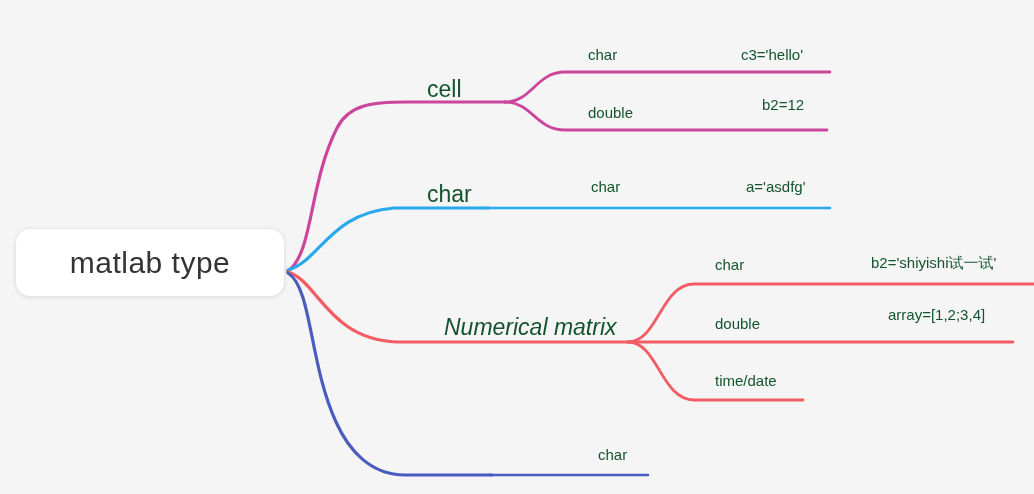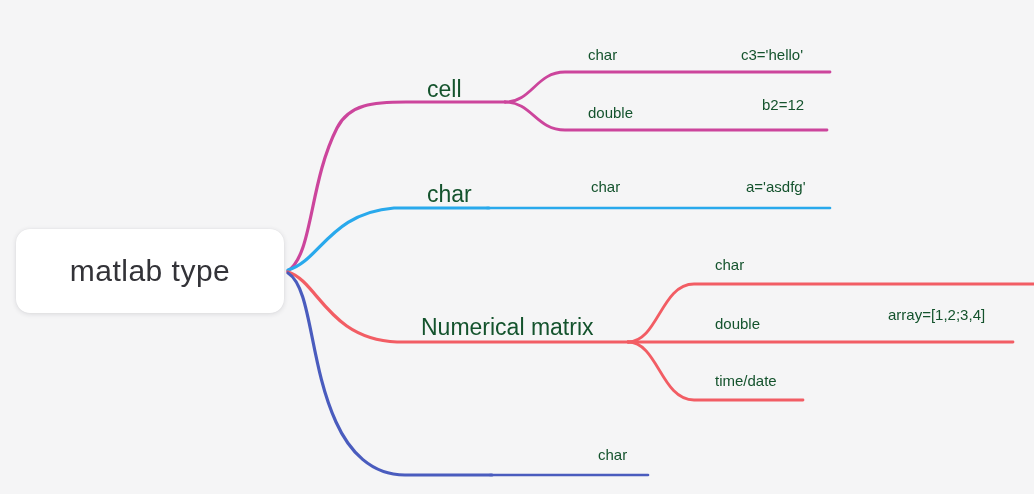--- a/index.html
+++ b/index.html
@@ -11,21 +11,21 @@
     position:relative;
     width:1034px;height:494px;
     background:#f5f5f6;
     overflow:hidden;
   }
   .mindmap-svg{
     position:absolute;left:0;top:0;width:1034px;height:494px;
   }
   .root-node{
     position:absolute;
-    left:16px;top:229px;width:268px;height:84px;
+    left:16px;top:229px;width:268px;height:67px;
     background:#ffffff;
     border-radius:14px;
     box-shadow:0 1px 5px rgba(40,40,60,.14), 0 0 1px rgba(40,40,60,.08);
     display:flex;align-items:center;justify-content:center;
   }
   .root-node .root-label{
     font-size:30px;
     color:#333338;
     letter-spacing:.5px;
   }
@@ -60,31 +60,32 @@
     <path stroke-width="3.2" d="M288,273 C312,288 309,363 336,422 C349,451 371,475 405,475 L492,475" stroke="#4a5cbe"></path>
     <path stroke-width="2.6" d="M490,475 L648,475" stroke="#4a5cbe"></path>
   </svg>
 
   <div class="root-node">
     <span class="root-label">matlab type</span>
   </div>
 
   <div class="label label-main" style="left:427px;top:76px;">cell</div>
   <div class="label label-main" style="left:427px;top:181px;">char</div>
-  <div class="label label-main" style="left:421px;top:314px;">Numerical matrix</div>
+  <div class="label label-main" style="left:444px;top:314px;font-style:italic;">Numerical matrix</div>
   <div class="label label-main" style="left:427px;top:449px;margin-top:48px;">table</div>
 
   <div class="label label-child" style="left:588px;top:46px;">char</div>
   <div class="label label-child" style="left:741px;top:46px;">c3='hello'</div>
   <div class="label label-child" style="left:588px;top:104px;">double</div>
   <div class="label label-child" style="left:762px;top:96px;">b2=12</div>
 
   <div class="label label-child" style="left:591px;top:178px;">char</div>
   <div class="label label-child" style="left:746px;top:178px;">a='asdfg'</div>
 
   <div class="label label-child" style="left:715px;top:256px;">char</div>
+  <div class="label label-child" style="left:871px;top:254px;">b2='shiyishi试一试'</div>
   <div class="label label-child" style="left:715px;top:315px;">double</div>
   <div class="label label-child" style="left:888px;top:306px;">array=[1,2;3,4]</div>
   <div class="label label-child" style="left:715px;top:372px;">time/date</div>
 
   <div class="label label-child" style="left:598px;top:446px;">char</div>
 
 </div>
 
 </body></html>

